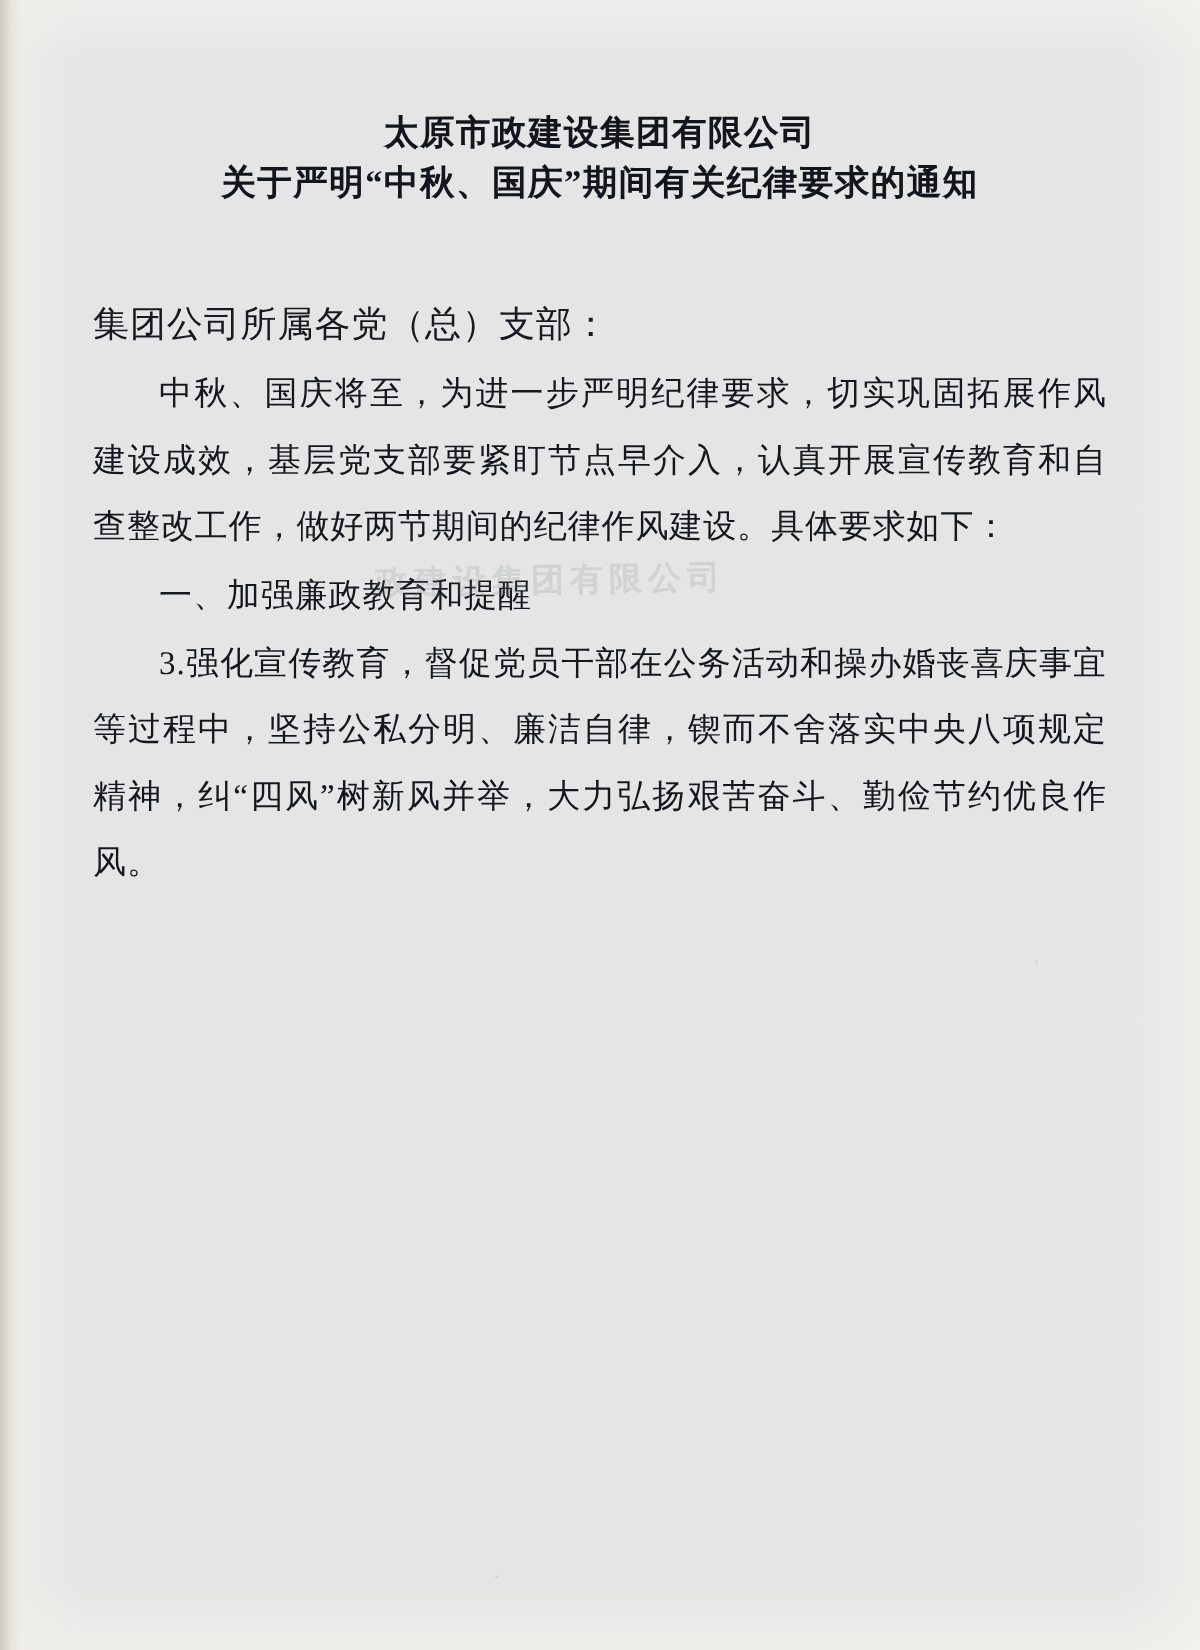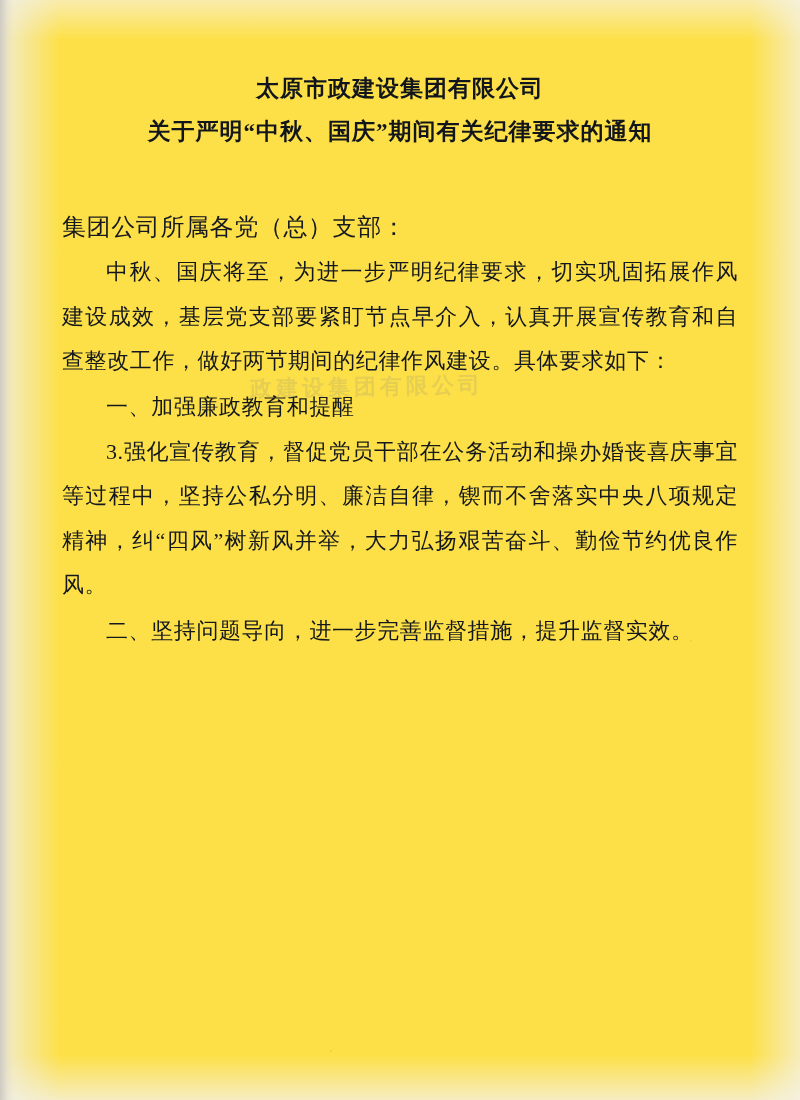--- a/index.html
+++ b/index.html
@@ -4,21 +4,21 @@
 <style>
   html, body {
     margin: 0;
     padding: 0;
     background: #ffffff;
   }
   .page {
     position: relative;
     width: 800px;
     height: 1100px;
-    background: #fde047;
+    background: #e5e5e5;
     overflow: hidden;
     font-family: "Liberation Serif", "DejaVu Serif", serif;
   }
   
   .scan-tint {
     position: absolute;
     inset: 0;
     background:
       linear-gradient(90deg, rgba(240,238,232,0.85) 0px, rgba(255,255,255,0) 60px),
       linear-gradient(270deg, rgba(244,242,236,0.7) 0px, rgba(255,255,255,0) 50px),
@@ -44,21 +44,20 @@
   .doc-title {
     margin-top: 72px;
     text-align: center;
     font-weight: bold;
     font-size: 23px;
     letter-spacing: 1px;
     color: #12161c;
     line-height: 1.45;
   }
   .doc-title .line2 {
-    margin-top: 10px;
     font-size: 23px;
   }
   .salutation {
     margin-top: 56px;
     font-size: 24px;
     color: #16191f;
     letter-spacing: 0.6px;
     line-height: 1.9;
   }
   .para {
@@ -105,21 +104,20 @@
     <div class="doc-title">
       <div class="line1">太原市政建设集团有限公司</div>
       <div class="line2">关于严明“中秋、国庆”期间有关纪律要求的通知</div>
     </div>
 
     <div class="salutation">集团公司所属各党（总）支部：</div>
 
     <p class="para">中秋、国庆将至，为进一步严明纪律要求，切实巩固拓展作风建设成效，基层党支部要紧盯节点早介入，认真开展宣传教育和自查整改工作，做好两节期间的纪律作风建设。具体要求如下：</p>
     <p class="para">一、加强廉政教育和提醒</p>
     <p class="para">3.强化宣传教育，督促党员干部在公务活动和操办婚丧喜庆事宜等过程中，坚持公私分明、廉洁自律，锲而不舍落实中央八项规定精神，纠“四风”树新风并举，大力弘扬艰苦奋斗、勤俭节约优良作风。</p>
-    <p class="para">二、坚持问题导向，进一步完善监督措施，提升监督实效。</p>
 
   </div>
 
   <div class="watermark">政建设集团有限公司</div>
 
   <div class="speck" style="left:106px; top:222px; width:3px; height:3px;"></div>
   <div class="speck" style="left:690px; top:640px; width:2px; height:2px;"></div>
   <div class="speck" style="left:330px; top:1050px; width:2px; height:2px;"></div>
 </div>
 

